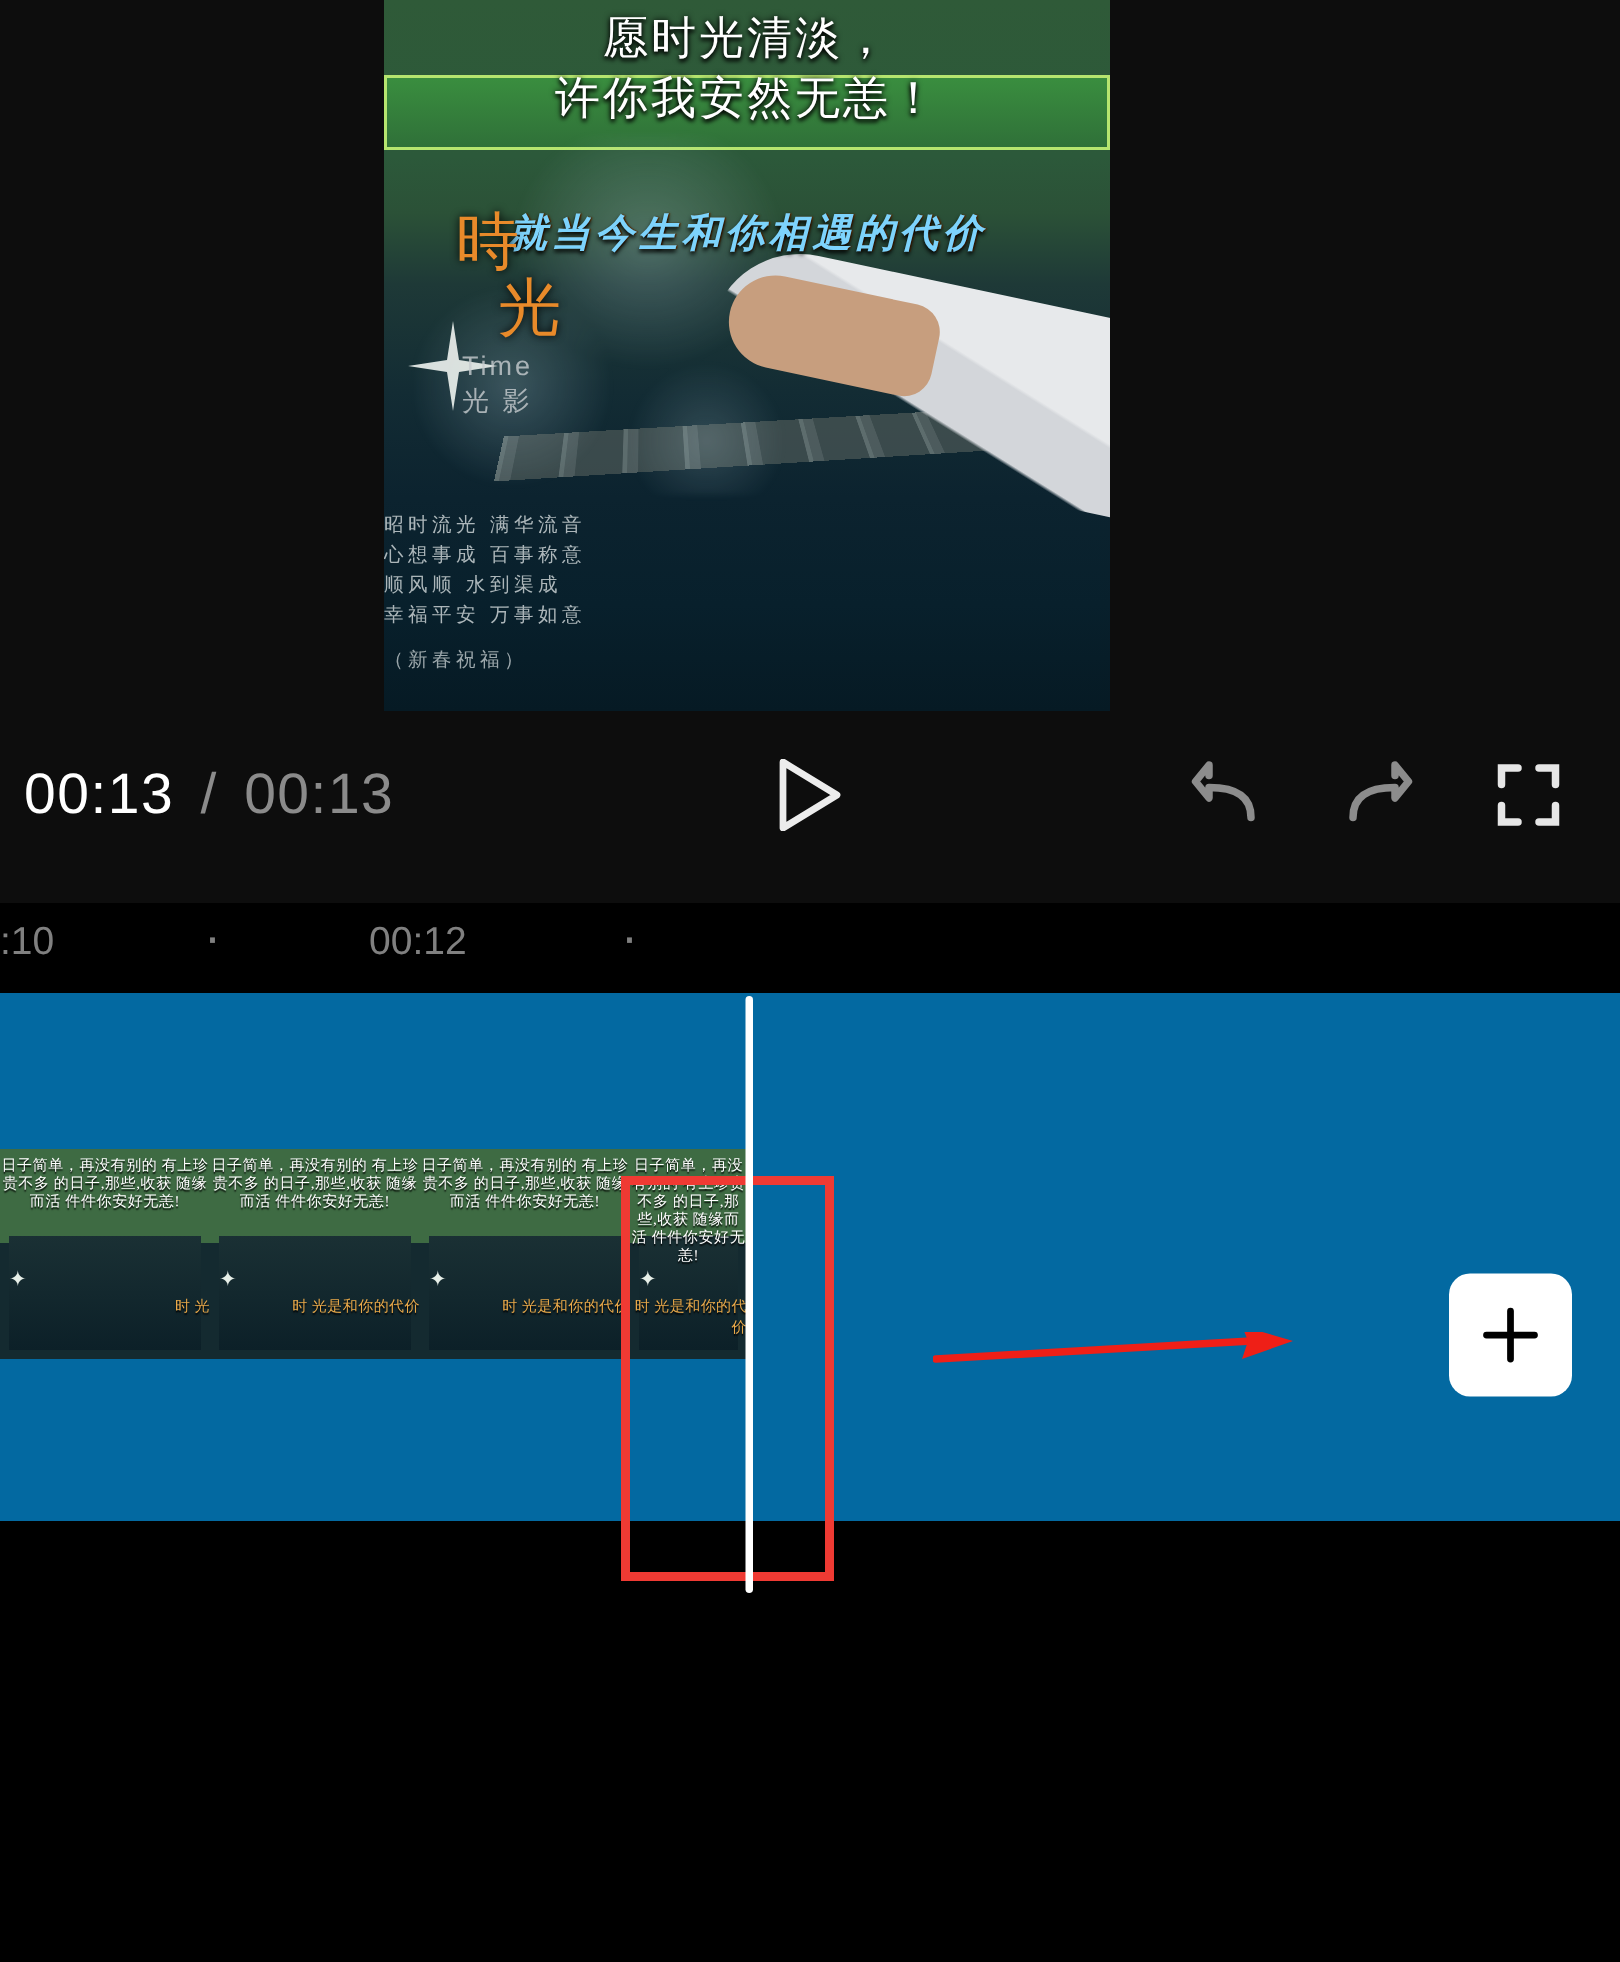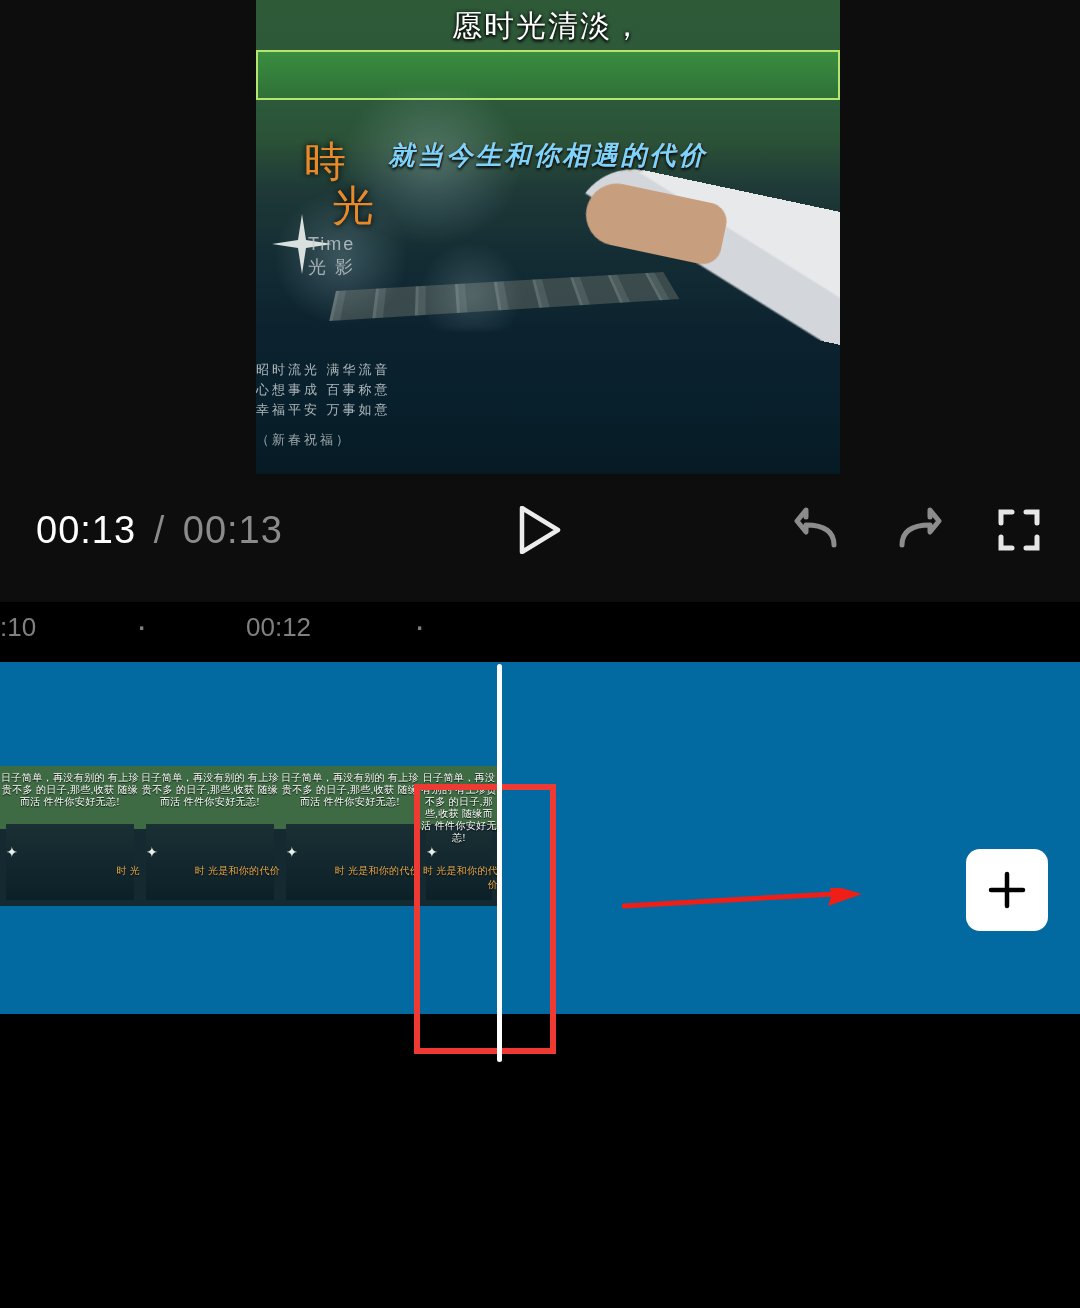--- a/index.html
+++ b/index.html
@@ -11,21 +11,21 @@
     overflow:hidden;
     font-family:"PingFang SC","Microsoft YaHei",Arial,sans-serif;
     color:#fff;
     position:relative;
   }
   
   .preview-wrap{
     position:absolute;
     left:256px;
     top:0;
-    width:584px;
+    width:484px;
     height:474px;
     overflow:hidden;
   }
   .preview-bg{
     position:absolute;
     inset:0;
     background:linear-gradient(180deg,
       #2f5a38 0%,
       #2c593a 22%,
       #2b5137 30%,
@@ -130,21 +130,21 @@
     left:0;right:0;
     top:500px;
     height:60px;
     display:flex;
     align-items:center;
   }
   .timecode{
     font-size:38px;
     font-weight:500;
     letter-spacing:1px;
-    padding-left:36px;
+    padding-left:16px;
     white-space:nowrap;
   }
   .timecode .sep{color:#8b8b8b;padding:0 6px;}
   .timecode .dur{color:#8b8b8b;}
   .ctrl-icon{
     color:#d6d6d6;
     display:flex;align-items:center;justify-content:center;
   }
   .play-btn{position:absolute;left:50%;transform:translateX(-50%);}
   .right-ctrls{
@@ -261,36 +261,38 @@
   <span class="star">
     <svg viewBox="0 0 60 60" width="60" height="60">
       <g fill="#eef3ef" opacity=".9">
         <path d="M30 0 L34 26 L60 30 L34 34 L30 60 L26 34 L0 30 L26 26 Z"></path>
       </g>
     </svg>
   </span>
 
   <div class="overlay-top">
     <div>愿时光清淡，</div>
+    <div>许你我安然无恙！</div>
   </div>
 
   <div class="overlay-lyric">就当今生和你相遇的代价</div>
 
   <div class="side-title">
     <span>時</span>
     <span style="margin-left:28px;">光</span>
   </div>
   <div class="side-sub">
     <div>Time</div>
     <div>光   影</div>
   </div>
 
   <div class="credits">
     <div>昭时流光  满华流音</div>
     <div>心想事成  百事称意</div>
+    <div>顺风顺   水到渠成</div>
     <div>幸福平安  万事如意</div>
     <div style="margin-top:10px;opacity:.9;">（新春祝福）</div>
   </div>
 </div>
 
 <div class="controls">
   <div class="timecode">
     <span>00:13</span>
     <span class="sep">/</span>
     <span class="dur">00:13</span>

